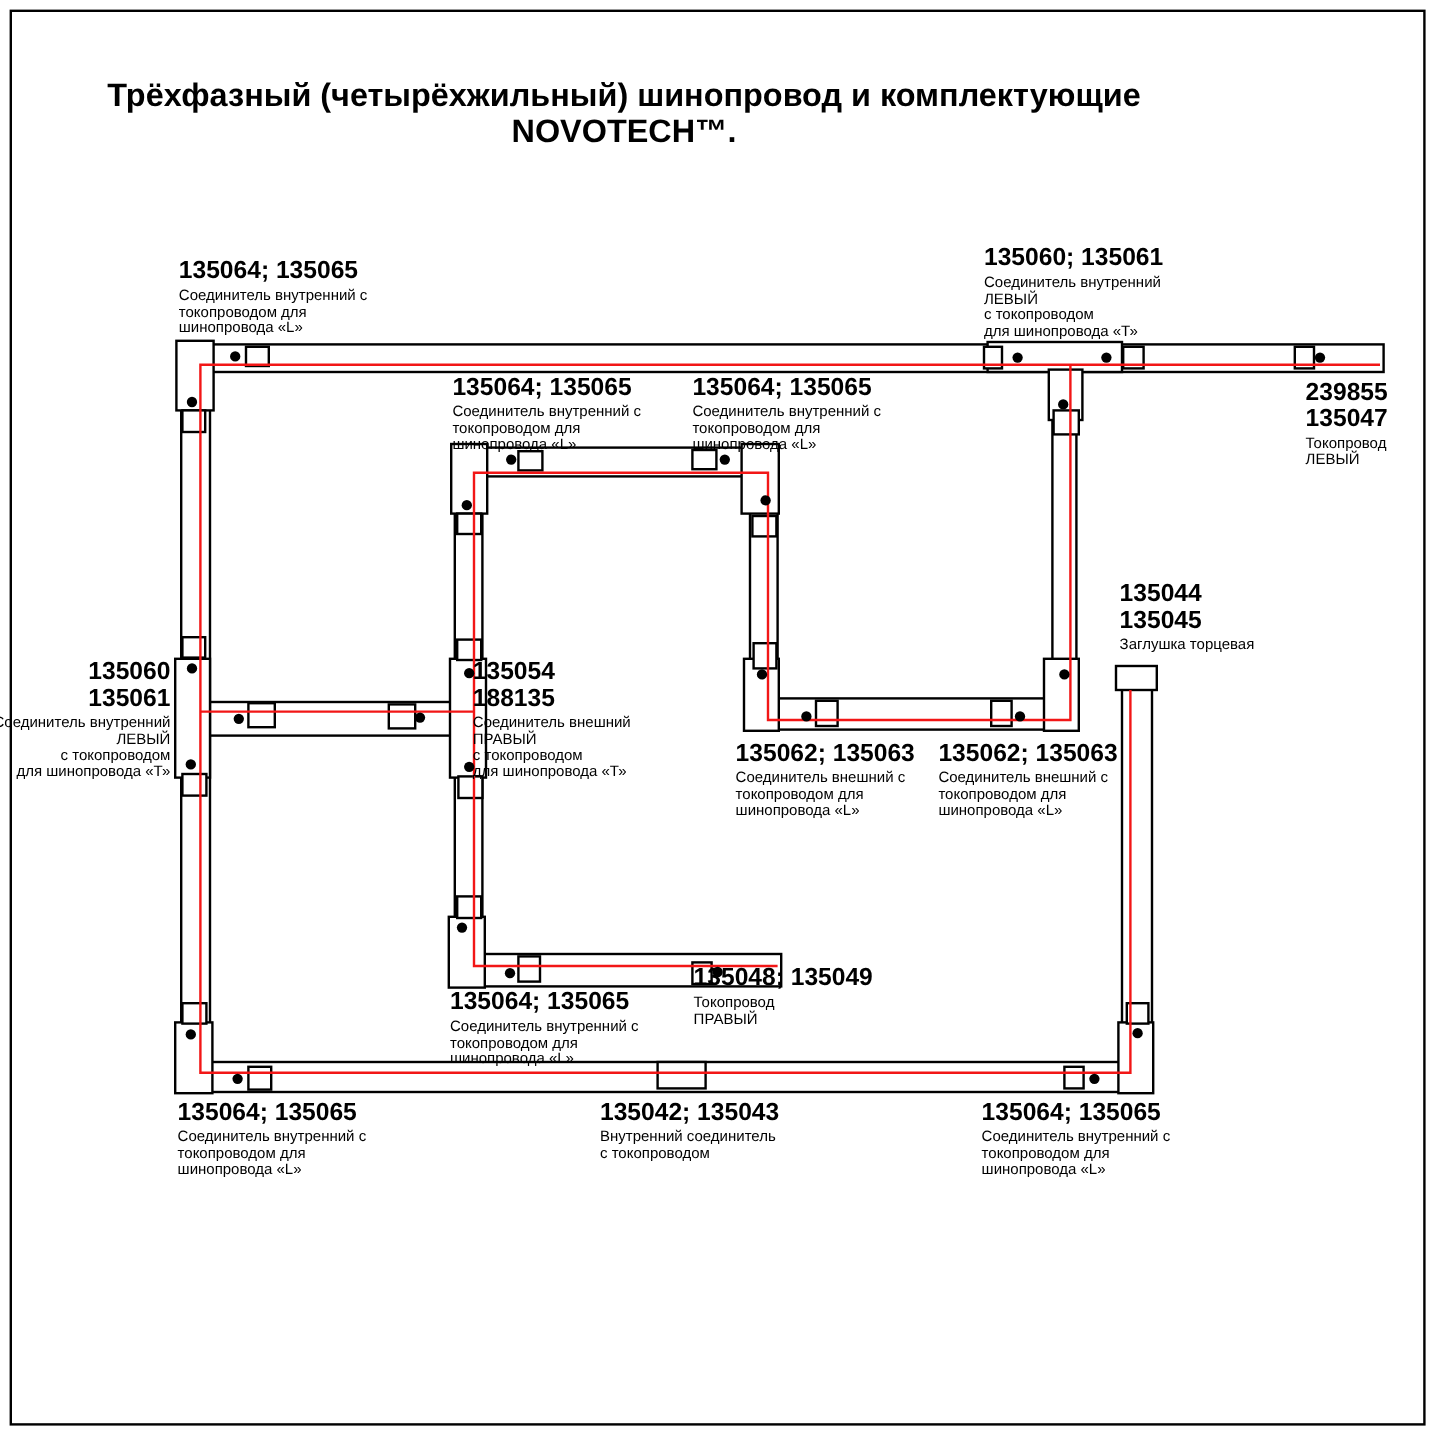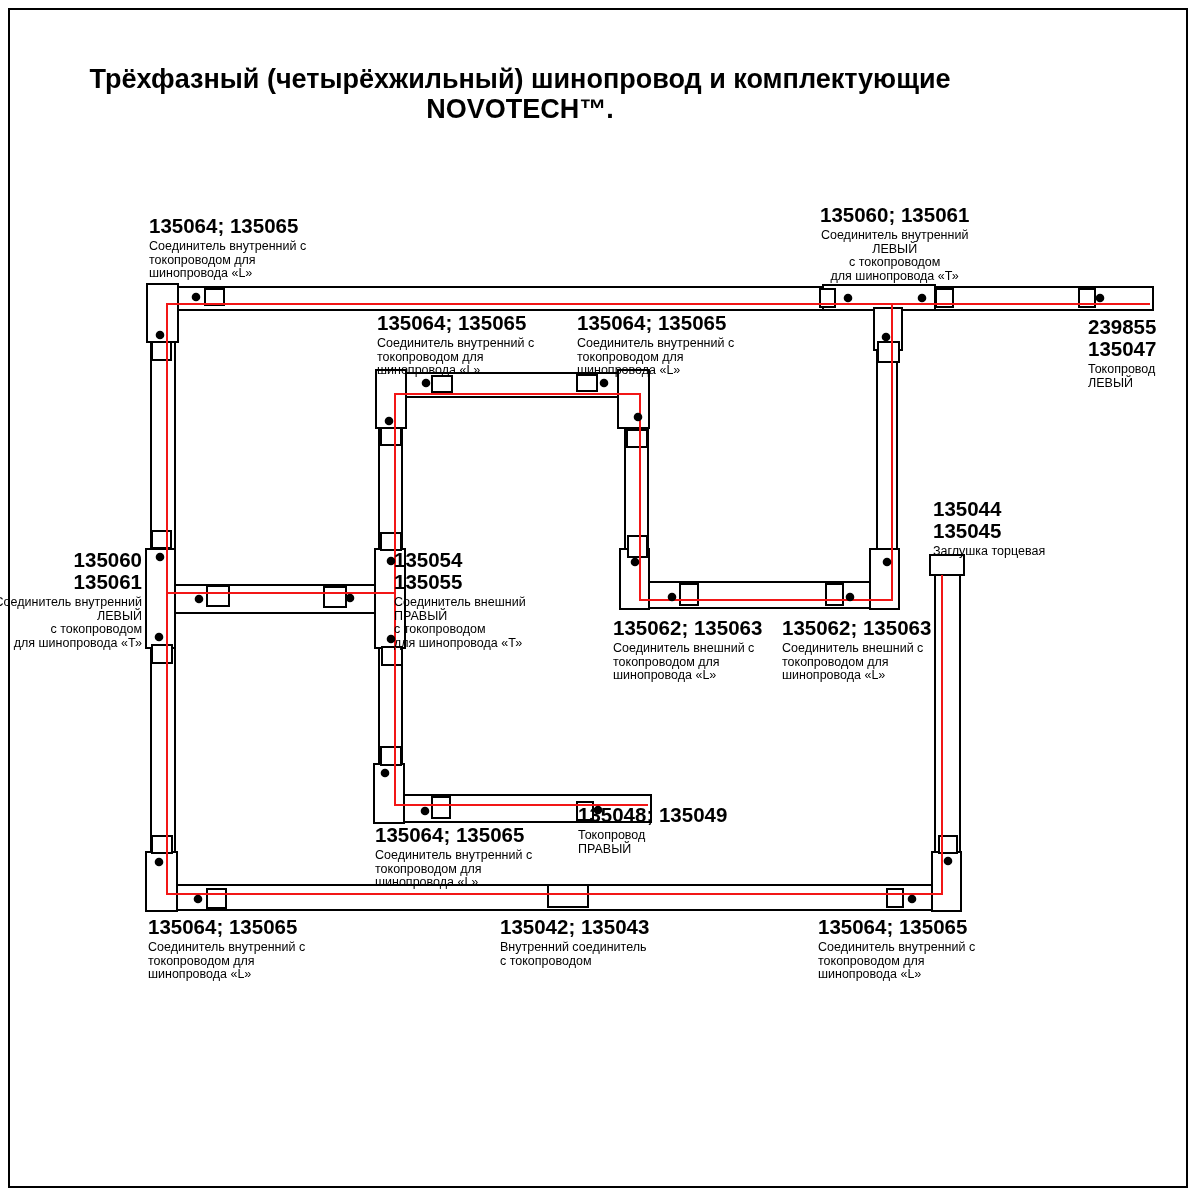--- a/index.html
+++ b/index.html
@@ -123,21 +123,21 @@
     </g>
   </svg>
 
 <div id="labels">
     <div class="lbl" style="left: 149px; top: 215px;">
       <div class="code">135064; 135065</div>
       <div class="desc">Соединитель внутренний с</div>
       <div class="desc">токопроводом для</div>
       <div class="desc">шинопровода «L»</div>
     </div>
-    <div class="lbl" style="left: 820px; top: 204px; text-align: center;">
+    <div class="lbl" style="left: 820px; top: 204px;">
       <div class="code">135060; 135061</div>
       <div class="desc">Соединитель внутренний</div>
       <div class="desc b">ЛЕВЫЙ</div>
       <div class="desc">с токопроводом</div>
       <div class="desc">для шинопровода «Т»</div>
     </div>
     <div class="lbl" style="left: 1088px; top: 316px;">
       <div class="code">239855</div>
       <div class="code">135047</div>
       <div class="desc">Токопровод</div>
@@ -158,27 +158,27 @@
     <div class="lbl right" style="right: 1058px; top: 549px;">
       <div class="code">135060</div>
       <div class="code">135061</div>
       <div class="desc">Соединитель внутренний</div>
       <div class="desc b">ЛЕВЫЙ</div>
       <div class="desc">с токопроводом</div>
       <div class="desc">для шинопровода «Т»</div>
     </div>
     <div class="lbl" style="left: 394px; top: 549px;">
       <div class="code">135054</div>
-      <div class="code">135055</div>
+      <div class="code">188135</div>
       <div class="desc">Соединитель внешний</div>
       <div class="desc b">ПРАВЫЙ</div>
       <div class="desc">с токопроводом</div>
       <div class="desc">для шинопровода «Т»</div>
     </div>
-    <div class="lbl" style="left: 933px; top: 498px;">
+    <div class="lbl" style="left: 933px; top: 484px;">
       <div class="code">135044</div>
       <div class="code">135045</div>
       <div class="desc">Заглушка торцевая</div>
     </div>
     <div class="lbl" style="left: 613px; top: 617px;">
       <div class="code">135062; 135063</div>
       <div class="desc">Соединитель внешний с</div>
       <div class="desc">токопроводом для</div>
       <div class="desc">шинопровода «L»</div>
     </div>

